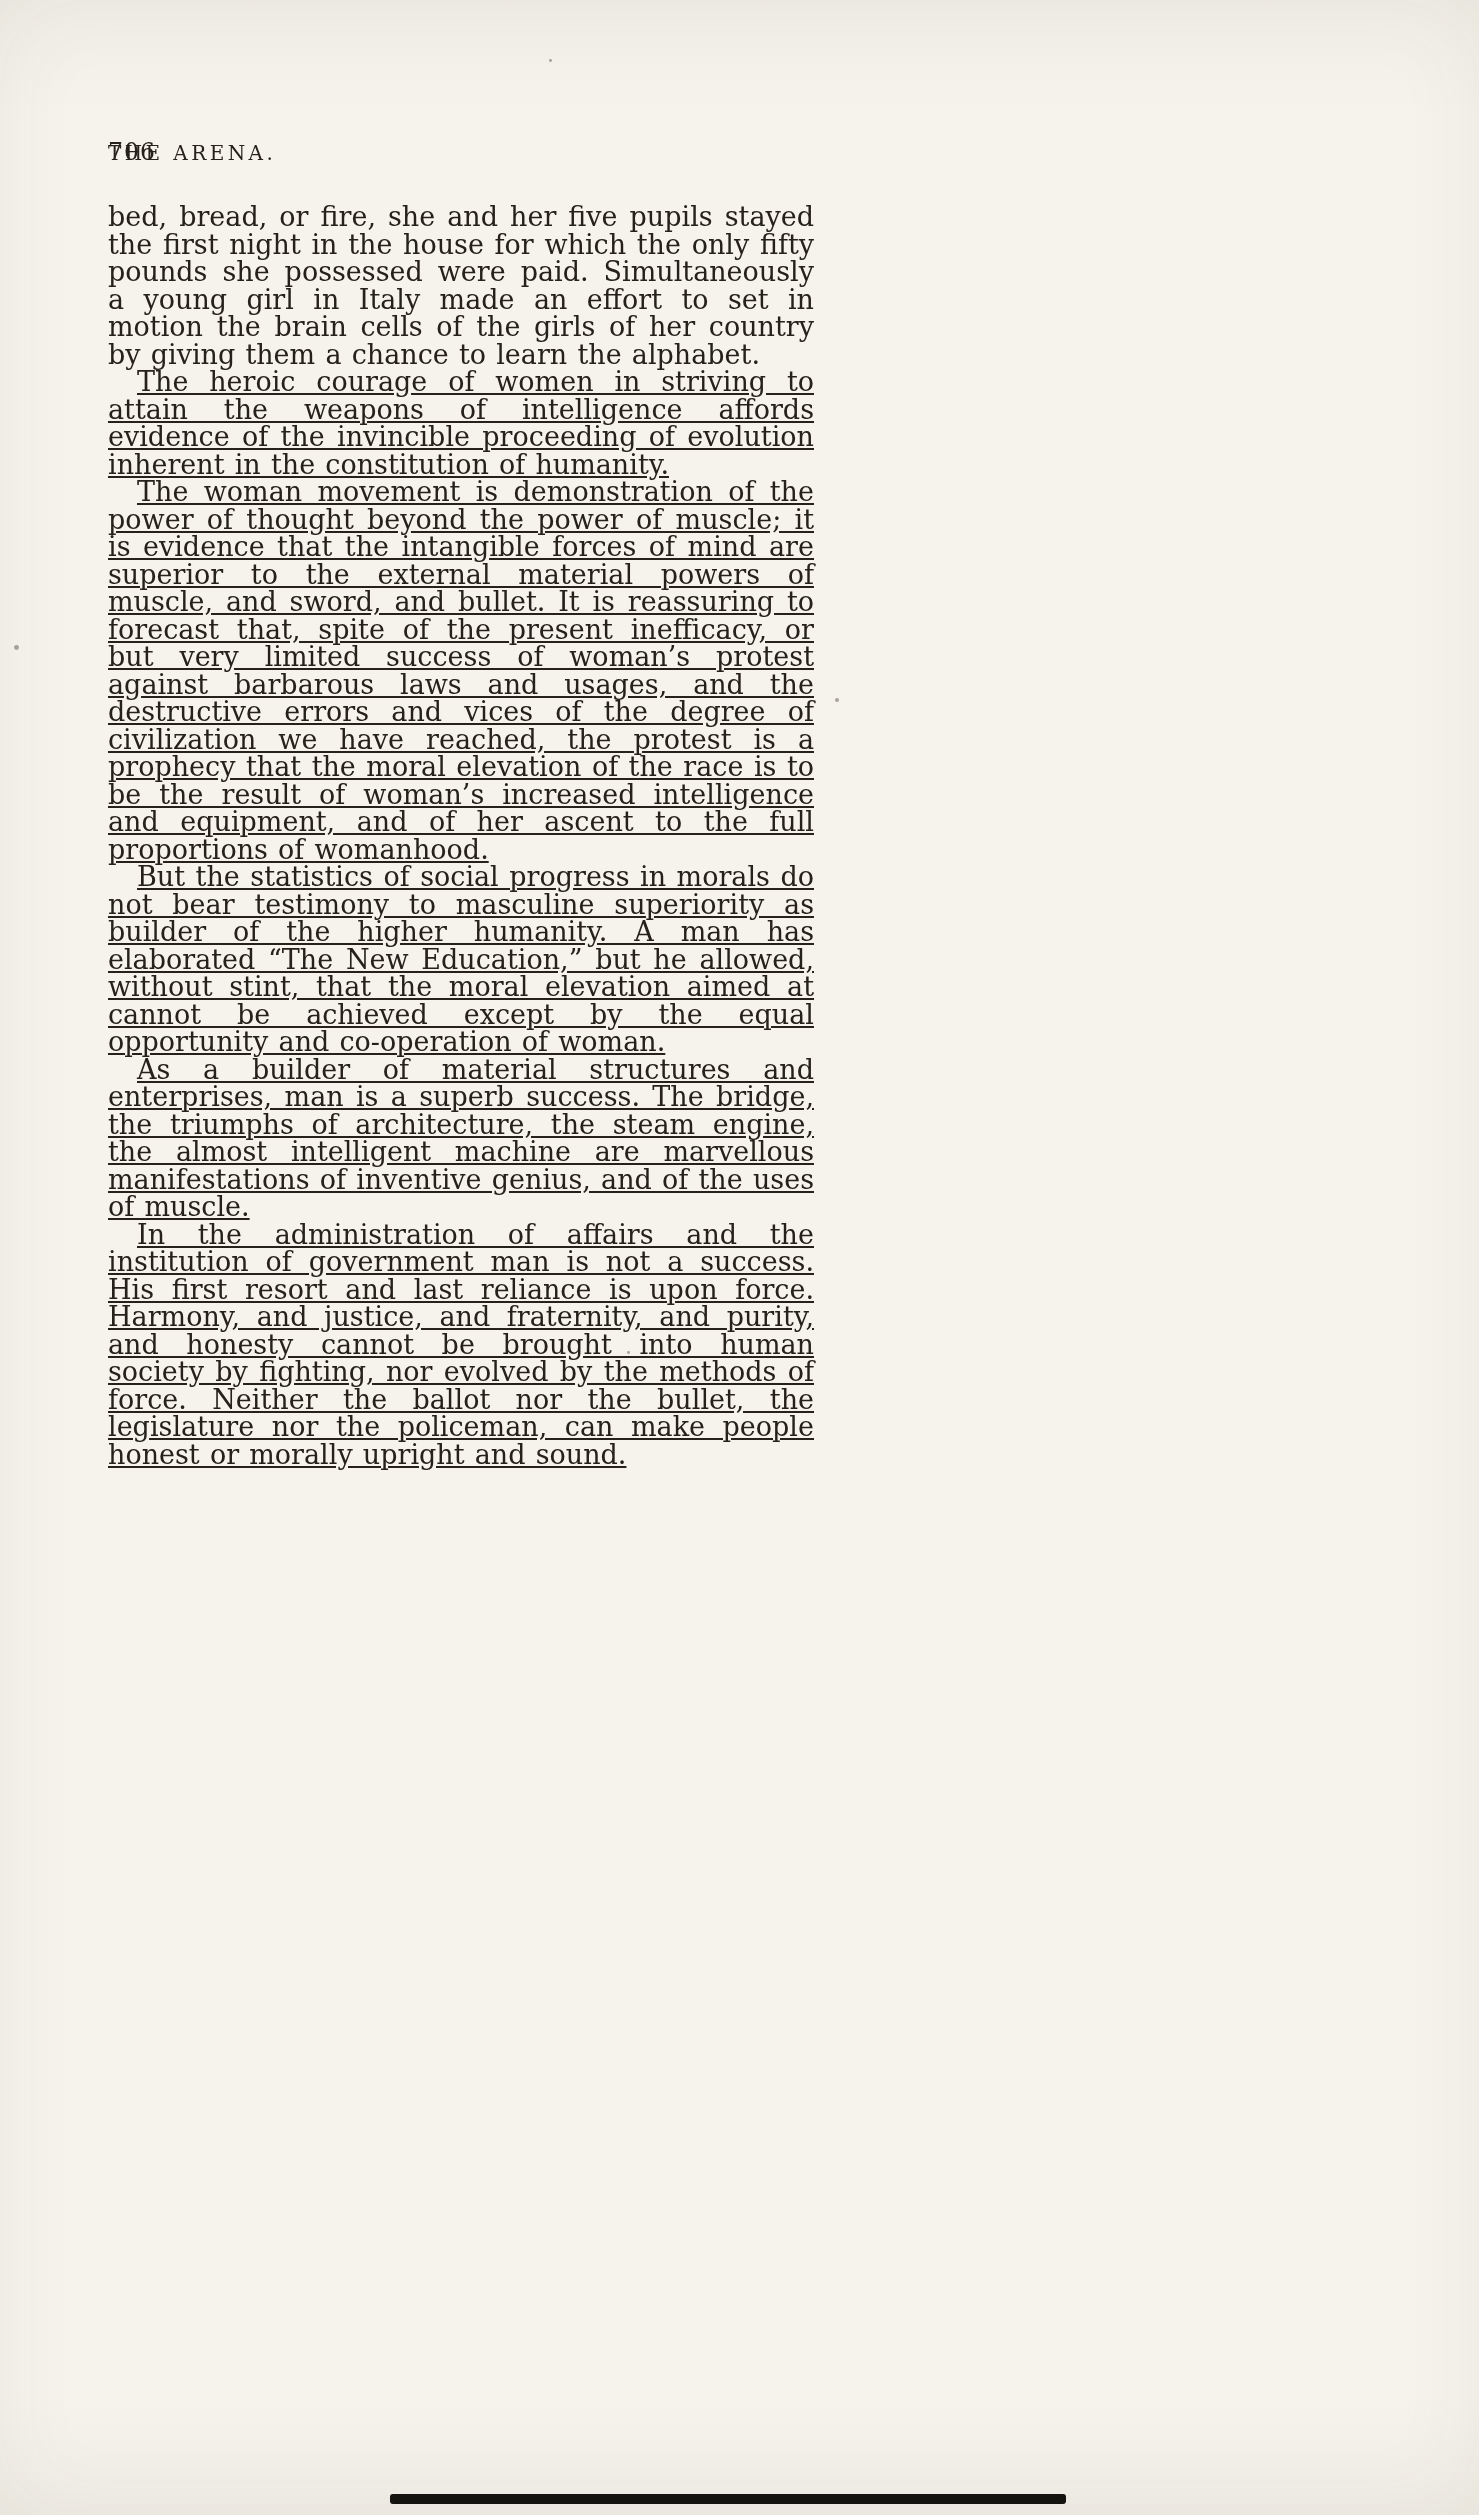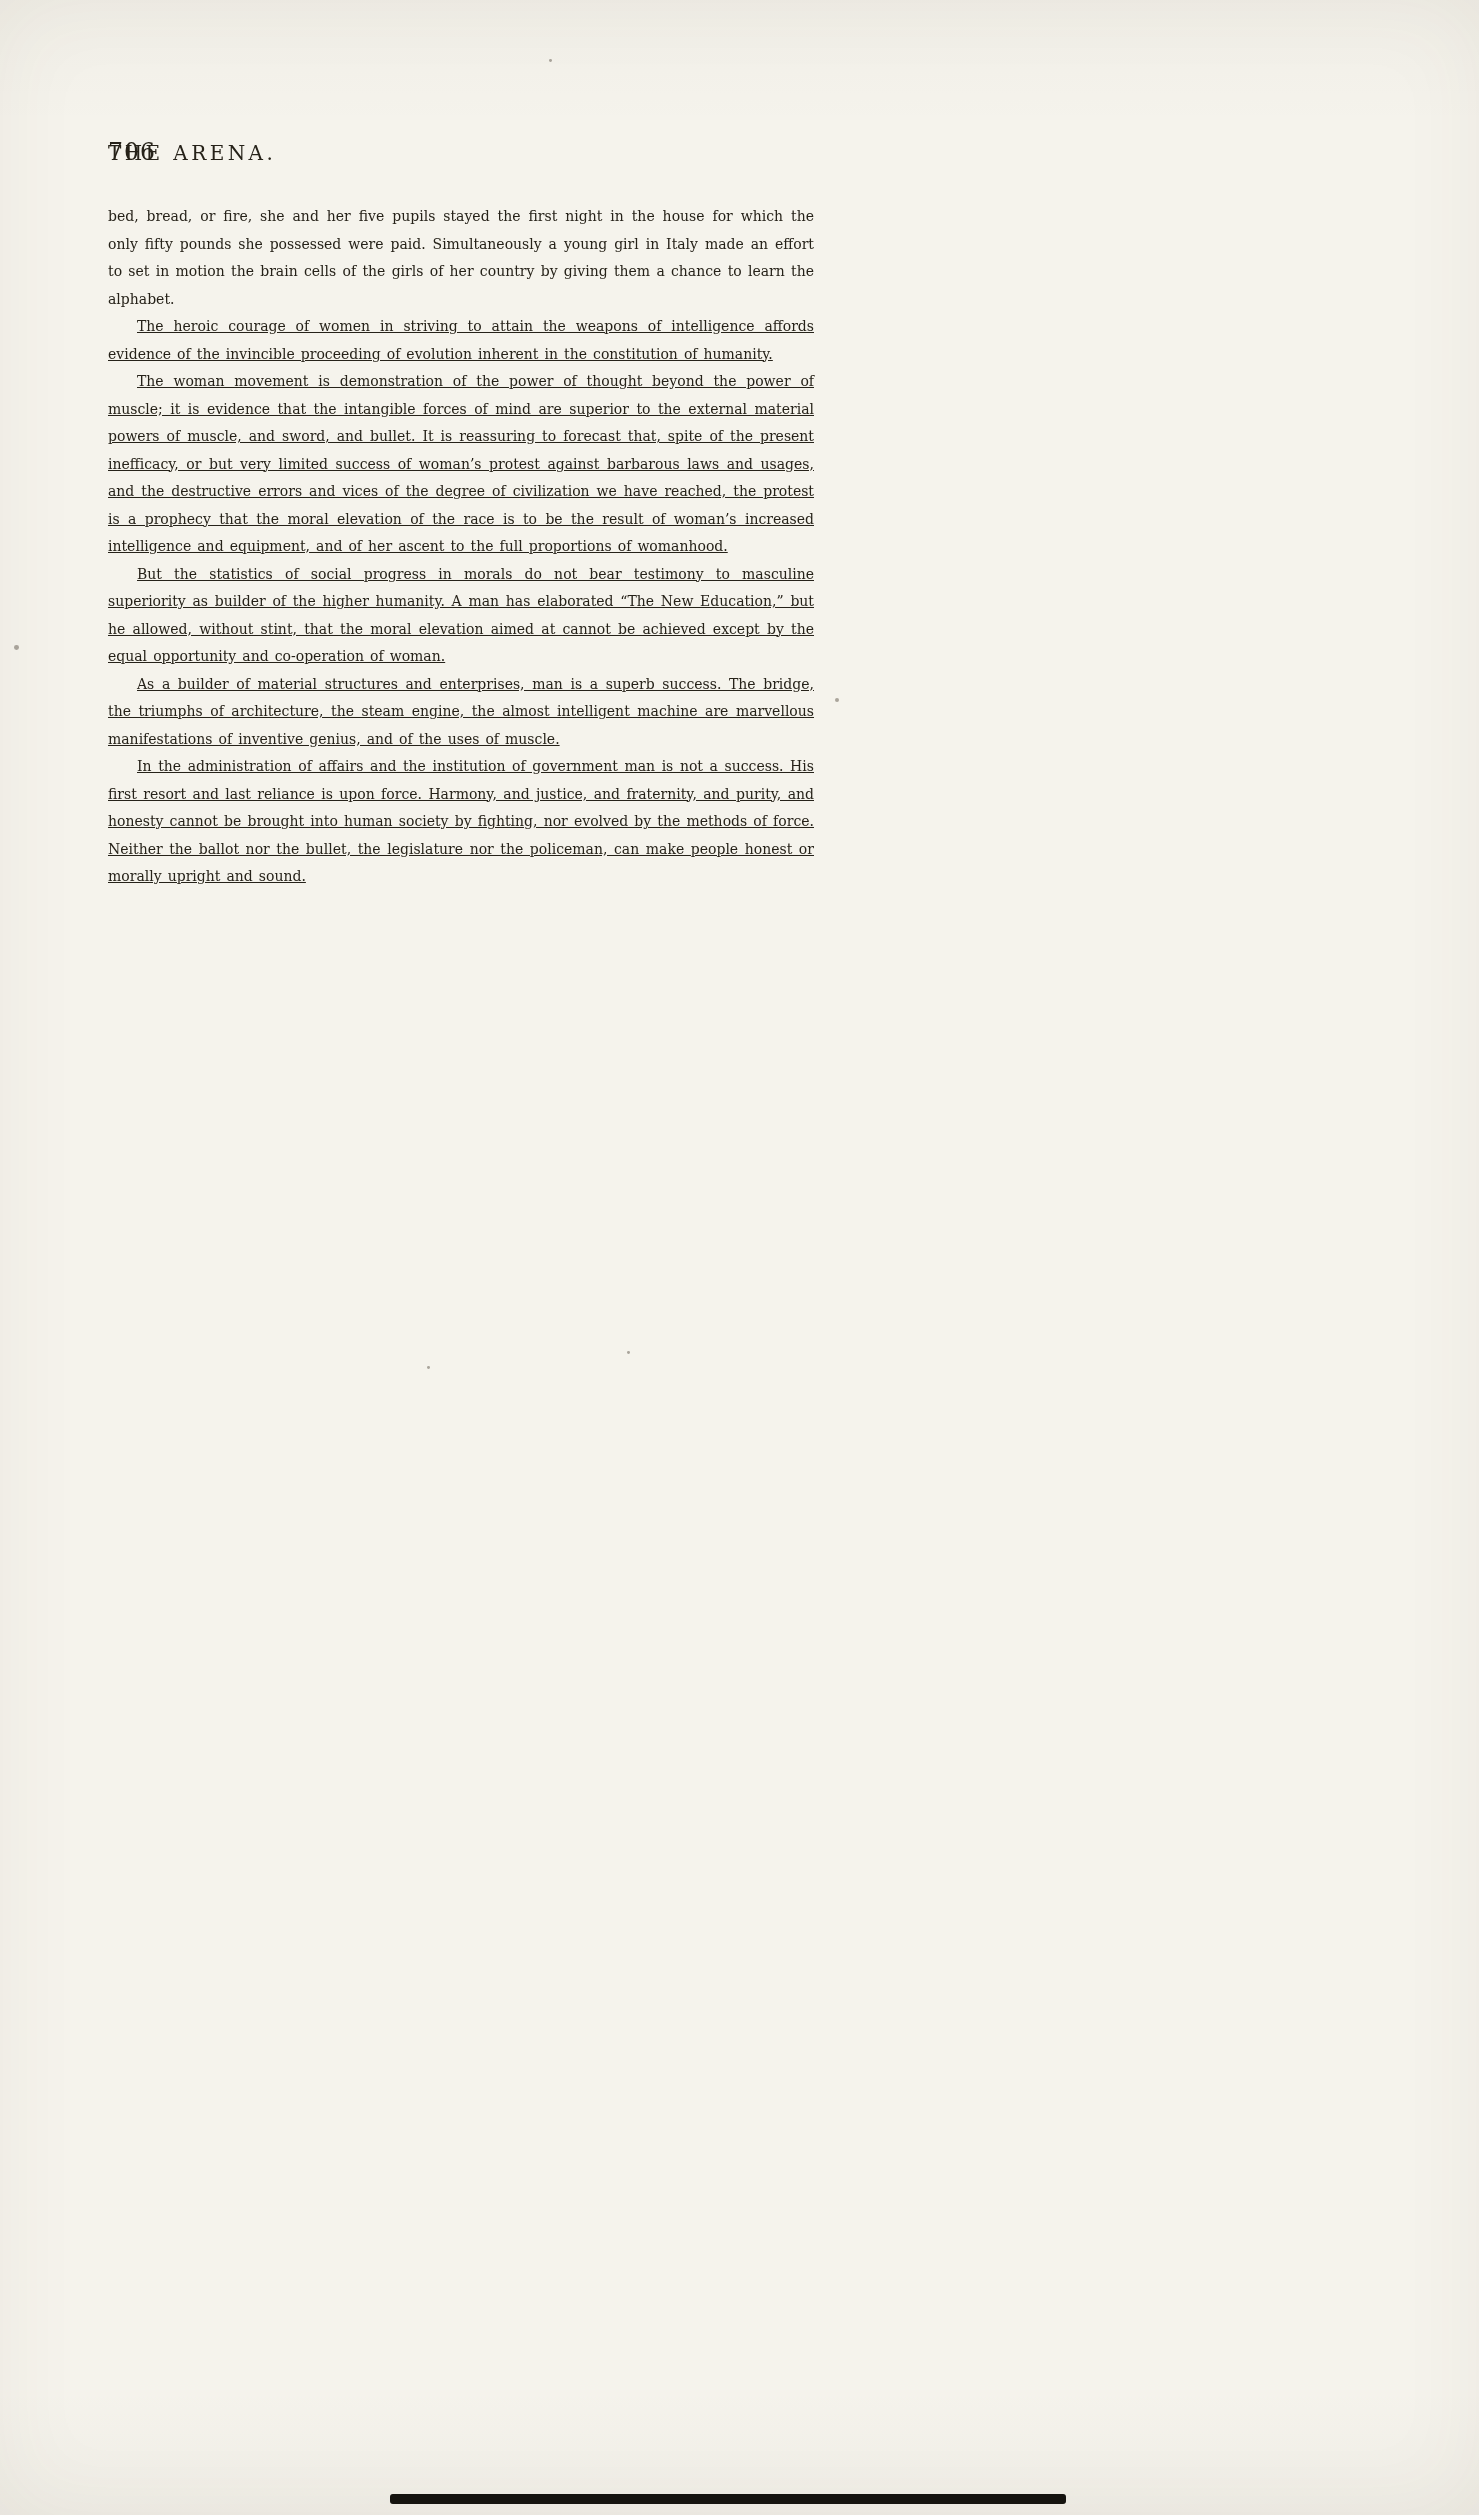--- a/index.html
+++ b/index.html
@@ -42,21 +42,21 @@
     font-size:23.5px;
     letter-spacing:1px;
   }
   .title{
     position:absolute;
     left:0; right:0; top:2.9px;
     font-size:20px;
     letter-spacing:3.4px;
   }
   .text-block{
-    font-size:14px;
+    font-size:27px;
     line-height:27.5px;
     text-align:justify;
     word-spacing:1.6px;
     hyphens:auto;
     -webkit-hyphens:auto;
   }
   .text-block p{
     margin:0;
     padding:0;
   }

